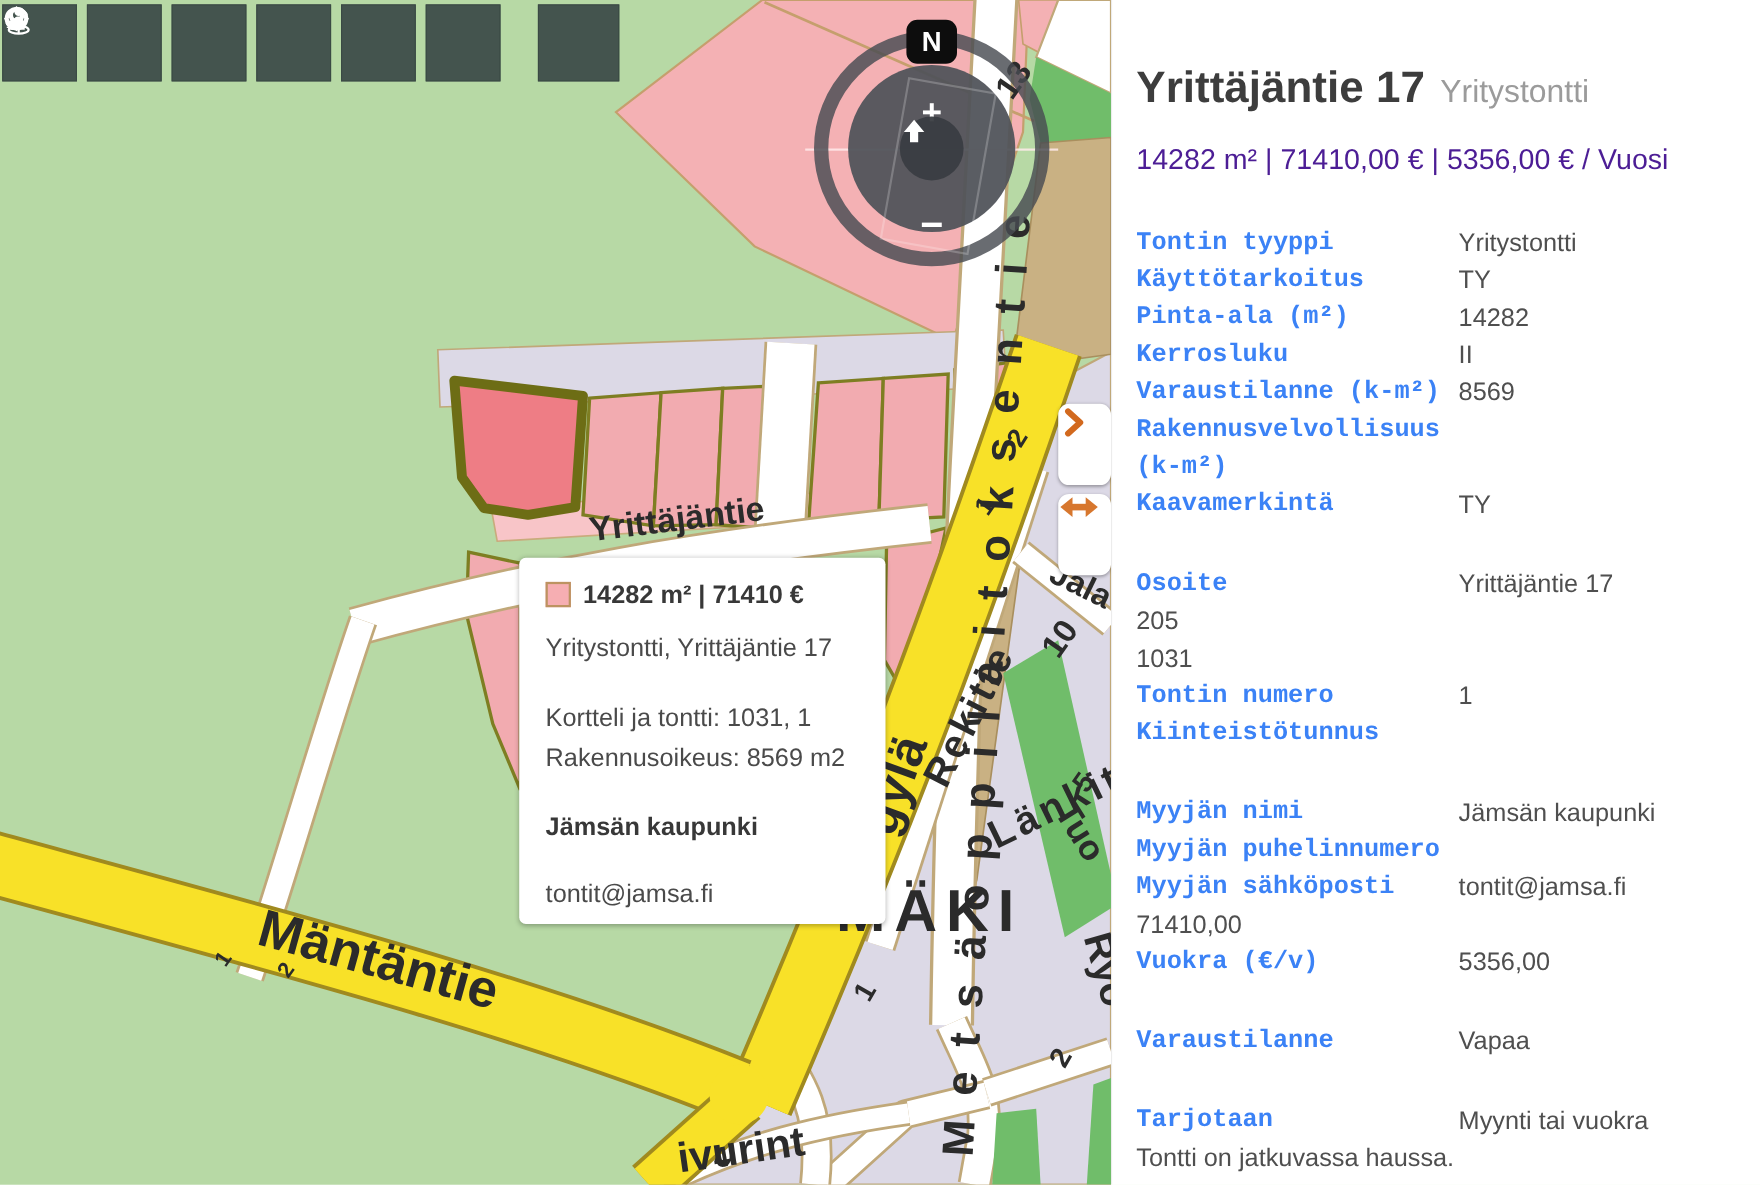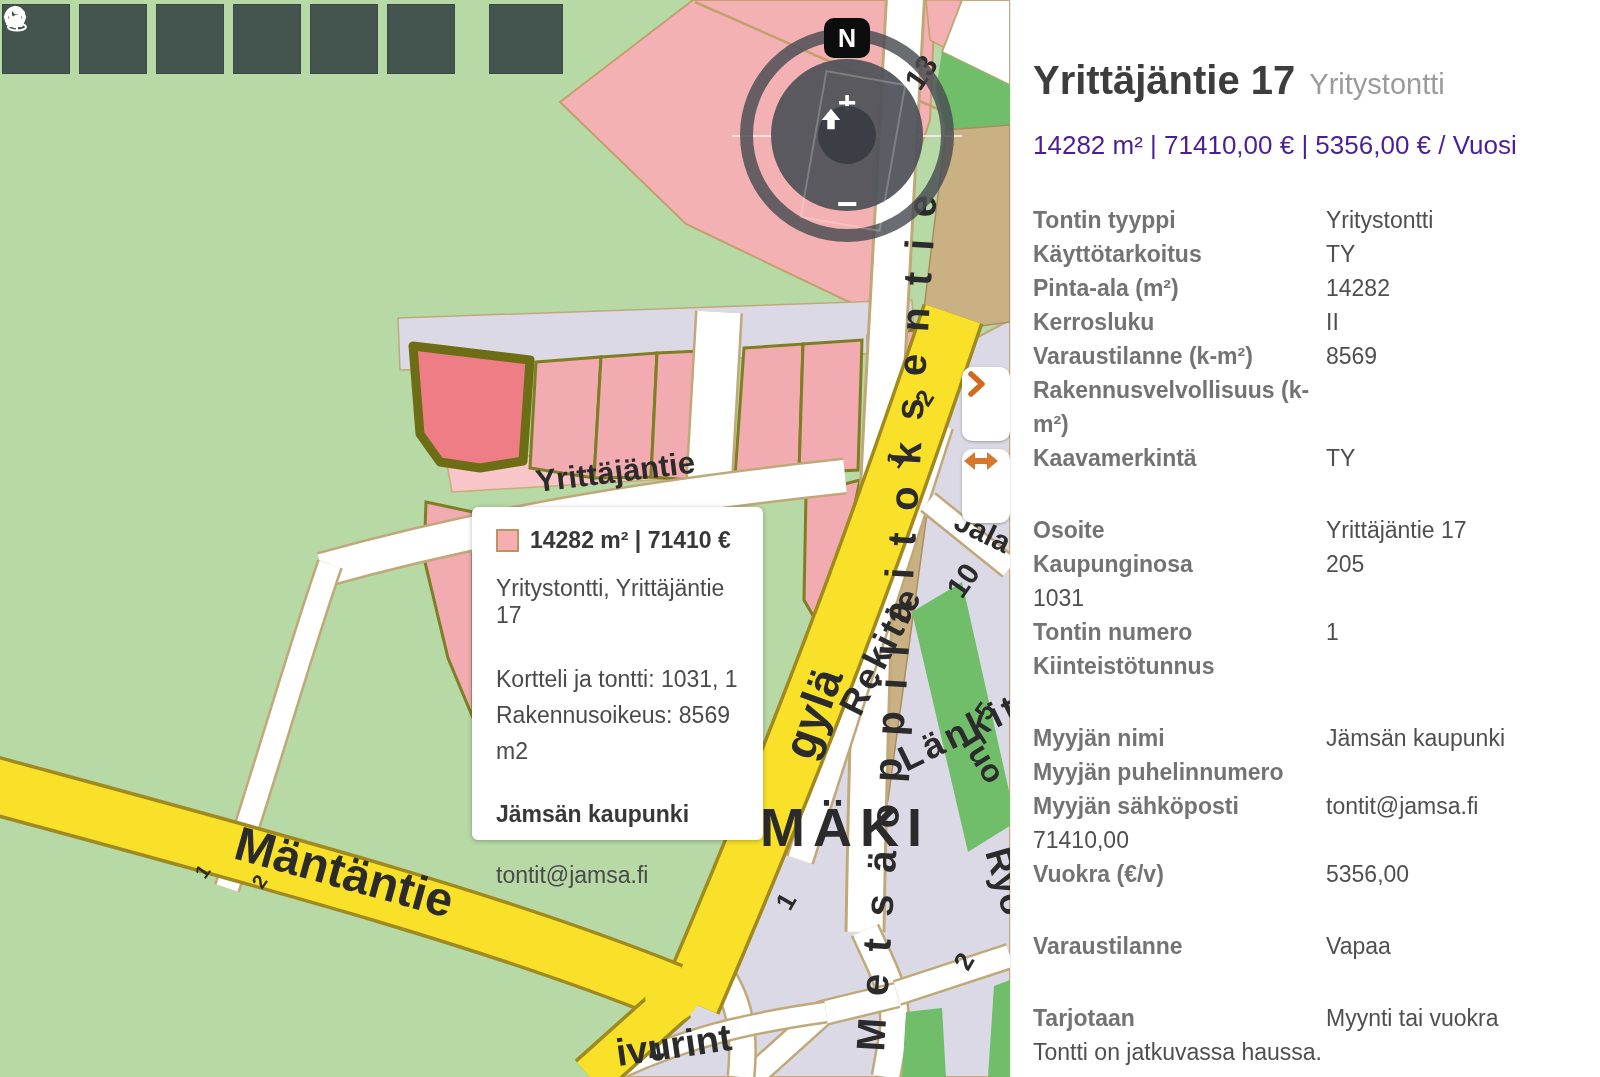--- a/index.html
+++ b/index.html
@@ -32,21 +32,21 @@
     width:46px;height:40px;display:flex;align-items:center;justify-content:center;cursor:pointer;}
   #compass .zin{position:absolute;left:50%;top:58px;transform:translateX(-50%);color:#fff;
     font-size:32px;font-weight:bold;cursor:pointer;line-height:1;}
   #compass .zout{position:absolute;left:50%;bottom:20px;transform:translateX(-50%);color:#fff;
     font-size:36px;font-weight:bold;cursor:pointer;line-height:1;}
   #compass .center{position:absolute;left:50%;top:50%;transform:translate(-50%,-50%);
     width:58px;height:58px;border-radius:50%;background:rgba(58,61,66,.95);
     display:flex;align-items:center;justify-content:center;cursor:pointer;}
 
   
-  #popup{position:absolute;left:472px;top:507px;width:291px;height:333px;background:#fff;
+  #popup{position:absolute;left:472px;top:507px;width:333px;height:333px;background:#fff;
     border-radius:6px;box-shadow:0 1px 5px rgba(0,0,0,.28);box-sizing:border-box;
     padding:20px 24px;color:#4a4a4a;font-size:23px;z-index:40;}
   #popup .p-title{display:flex;align-items:center;gap:11px;font-weight:bold;color:#383838;}
   #popup .swatch{width:23px;height:23px;background:#f6aeb2;border:2px solid #bd9361;box-sizing:border-box;flex:0 0 auto;}
   #popup .p-sub{margin-top:21px;}
   #popup .p-block{margin-top:32px;line-height:36px;}
   #popup .p-owner{margin-top:32px;font-weight:bold;color:#383838;}
   #popup .p-email{margin-top:34px;}
 
   
@@ -58,21 +58,21 @@
 
   
   #panel{position:absolute;left:1010px;top:0;width:590px;height:1077px;background:#fff;
     box-sizing:border-box;padding:56px 28px 0 22px;color:#4a4a4a;border-left:1px solid #ececec;}
   #panel h1{margin:0;font-size:40px;line-height:48px;color:#3d3d3d;font-weight:bold;}
   #panel h1 .subtitle{font-size:29px;color:#9b9b9b;font-weight:normal;margin-left:14px;}
   #panel .summary{margin-top:22px;font-size:26px;color:#4c1d95;}
   #panel .sec{margin-top:38px;}
   #panel .sec.first{margin-top:42px;}
   .row{display:flex;font-size:23px;line-height:34px;}
-  .row .lbl{width:293px;flex:0 0 auto;font-weight:bold;color:#737373;}
+  .row .lbl{width:293px;flex:0 0 auto;font-weight:bold;color:#3b82f6;font-family:Liberation Mono, monospace;}
   .row .val{color:#4f4f4f;}
   .note{font-size:23px;line-height:34px;color:#4f4f4f;}
 </style>
 </head>
 <body>
 
 <div id="stage">
 
   <div id="map">
     <svg id="map-svg" width="1010" height="1077" viewBox="0 0 1010 1077">
@@ -315,21 +315,20 @@
           <span class="val">TY</span>
         </div>
     </div>
 
     <div class="sec">
       <div class="row">
           <span class="lbl">Osoite</span>
           <span class="val">Yrittäjäntie 17</span>
         </div>
       <div class="row">
-          <span class="lbl">Kaupunginosa</span>
           <span class="val">205</span>
         </div>
       <div class="row">
           <span class="val">1031</span>
         </div>
       <div class="row">
           <span class="lbl">Tontin numero</span>
           <span class="val">1</span>
         </div>
       <div class="row">

